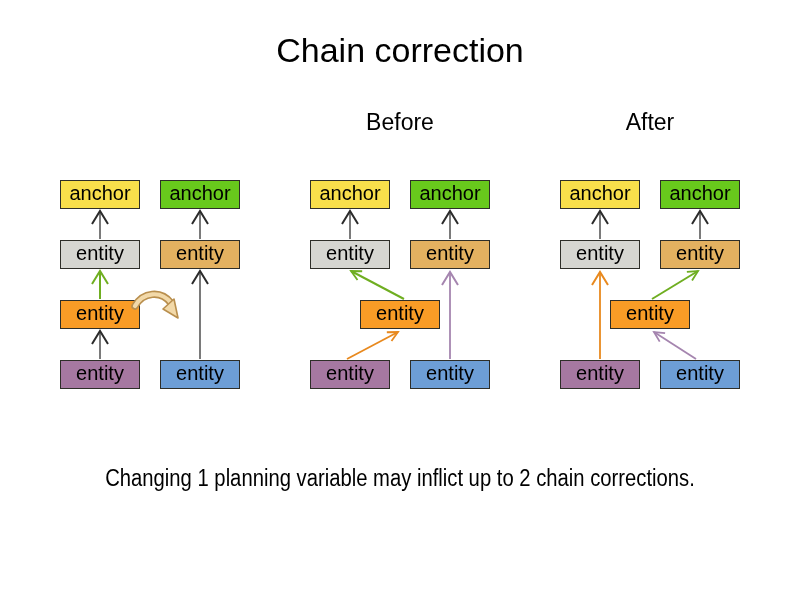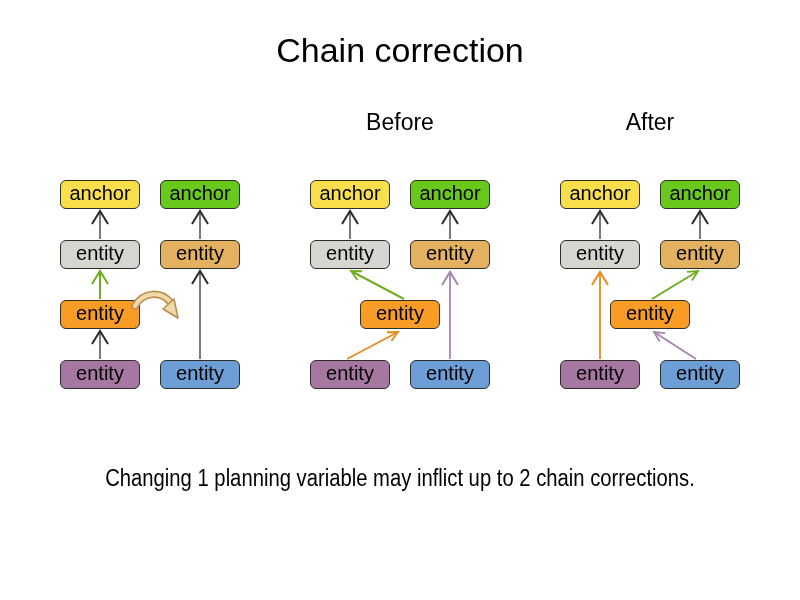--- a/index.html
+++ b/index.html
@@ -19,21 +19,21 @@
   .caption {
     position:absolute; top:465px; left:0; width:800px; text-align:center;
     font-size:23px; transform:scaleX(0.88); transform-origin:400px 0;
   }
   svg.layer { position:absolute; left:0; top:0; }
   #arrows { z-index:1; }
   .nodes  { z-index:2; }
   #move-arrow-layer { z-index:3; }
   .node {
     position:absolute; z-index:2; width:80px; height:29px; box-sizing:border-box;
-    border:1.6px solid #2e2e28; border-radius:6px; text-align:center;
+    border:1.6px solid #2e2e28; border-radius:0; text-align:center;
     font-size:20px; line-height:25px; background:#fff;
   }
   .c-yellow { background:#f8df4b; }
   .c-green  { background:#68c91c; }
   .c-gray   { background:#d6d6d1; }
   .c-tan    { background:#e3b160; }
   .c-orange { background:#f99c26; }
   .c-purple { background:#a678a1; }
   .c-blue   { background:#6d9ed6; }
   .ln-dark   { stroke:#7a7a7a; stroke-width:2; }

